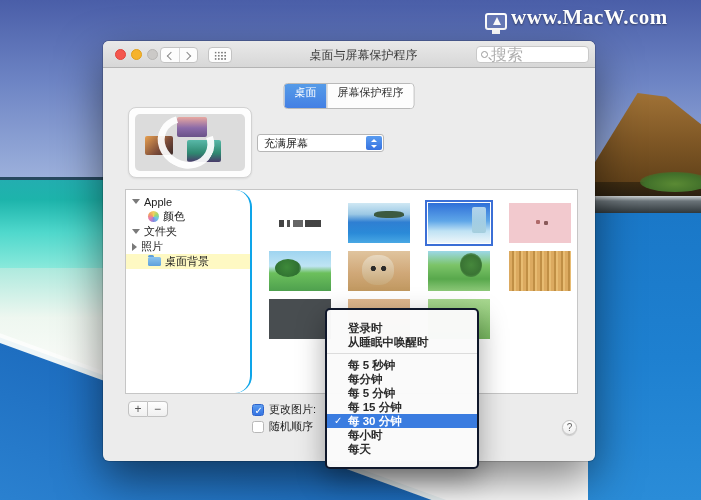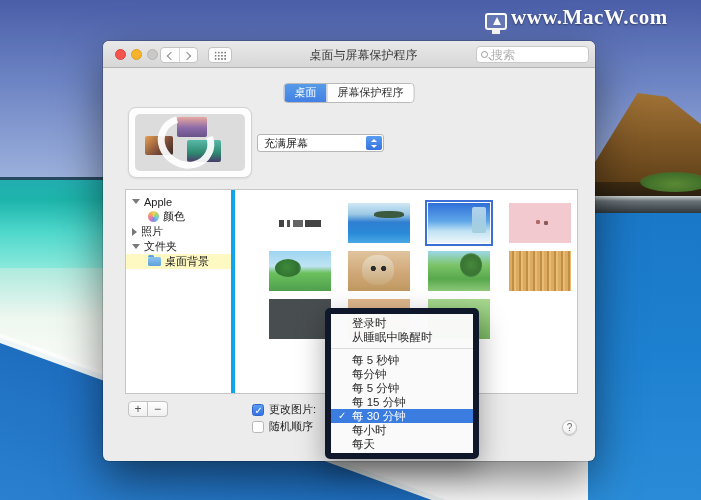--- a/index.html
+++ b/index.html
@@ -63,25 +63,25 @@
   .grid-btn { position:absolute; left:105px; top:6px; width:24px; height:16px; background:#fdfdfd;
               border:1px solid #c3c3c3; border-radius:4px; }
   .grid-glyph { position:absolute; left:5px; top:3px; width:13px; height:9px;
               background-image:radial-gradient(circle, #7c7c7c 1px, transparent 1.1px);
               background-size:3.2px 3.2px; }
   .win-title { position:absolute; left:9px; right:0; top:6px; text-align:center; font-size:12px; color:#3c3c3c;margin-left:20px; }
   .search { position:absolute; right:6px; top:5px; width:113px; height:17px; background:#fff;
             border:1px solid #c9c9c9; border-radius:4px; display:flex; align-items:center; padding:0 4px; gap:3px; }
   .mag { width:7px; height:7px; border:1.4px solid #9a9a9a; border-radius:50%; position:relative; flex:0 0 auto; }
   .mag::after { content:""; position:absolute; left:6px; top:6px; width:3.5px; height:1.4px; background:#9a9a9a; transform:rotate(45deg); }
-  .search input { border:none; outline:none; width:85px; font-size:12px; color:#444; background:transparent; }
+  .search input { border:none; outline:none; width:85px; font-size:16px; color:#444; background:transparent; }
   .search input::placeholder { color:#b0b0b0; }
 
   
-  .tabs { position:absolute; left:50%; transform:translateX(-50%); top:42px; display:flex; height:20px;
+  .tabs { position:absolute; left:50%; transform:translateX(-50%); top:42px; display:flex; height:26px;
           border:1px solid #b9b9b9; border-radius:4px; overflow:hidden; background:#ffffff; font-size:11px; }
   .tab { padding:0 10px; line-height:16px; color:#333; background:#fdfdfd; }
   .tab.selected { background:linear-gradient(180deg,#559be8 0%,#4480e4 100%); color:#fff; }
   .tab + .tab { border-left:1px solid #c4c4c4; }
 
   
   .preview-well { position:absolute; left:25px; top:66px; width:124px; height:71px; background:#fdfdfd;
                   border:1px solid #d2d2d2; border-radius:8px; box-shadow:0 1px 2px rgba(0,0,0,.08); }
   .preview-inner { position:absolute; left:6px; top:6px; right:6px; bottom:6px; background:#dcdcdc; border-radius:5px; }
   .pv-thumb { position:absolute; border-radius:2px; }
@@ -96,21 +96,21 @@
   .stepper { position:absolute; right:1px; top:1px; width:16px; height:14px; border-radius:2px;
              background:linear-gradient(180deg,#5a9cf0 0%,#3672e0 100%); }
   .stepper::before, .stepper::after { content:""; position:absolute; left:5px; width:0; height:0;
              border-left:3px solid transparent; border-right:3px solid transparent; }
   .stepper::before { top:2.5px; border-bottom:3.5px solid #fff; }
   .stepper::after { bottom:2.5px; border-top:3.5px solid #fff; }
 
   
   .panel { position:absolute; left:22px; top:148px; width:453px; height:205px; background:#fff;
            border:1px solid #c6c6c6; }
-  .sidebar { position:absolute; left:0; top:0; width:109px; height:100%; border-right:4px solid #0ea5e9; overflow:hidden; }
+  .sidebar { position:absolute; left:0; top:0; width:126px; height:100%; border-right:2px solid #0ea5e9; overflow:hidden;border-radius:17px; }
   .sb-row { position:relative; height:15px; display:flex; align-items:center; font-size:11px; color:#222; padding-left:6px; gap:4px; }
   .sb-row.indent { padding-left:22px; }
   .sb-row.selected { background:#fef9c3; }
   .sb-row:first-child { margin-top:4px; }
   .disc { width:0; height:0; flex:0 0 auto; }
   .disc.down { border-left:4px solid transparent; border-right:4px solid transparent; border-top:5px solid #7a7a7a; }
   .disc.right { border-top:4px solid transparent; border-bottom:4px solid transparent; border-left:5px solid #7a7a7a; }
   .folder-ic { width:13px; height:9px; background:linear-gradient(180deg,#8cc4ee 0%,#5ea0dc 100%);
                border-radius:1.5px; position:relative; flex:0 0 auto; }
   .folder-ic::before { content:""; position:absolute; left:0; top:-2px; width:6px; height:2px;
@@ -162,22 +162,22 @@
   .chk { width:12px; height:12px; border-radius:2.5px; border:1px solid #b8b8b8; background:#fff;
          position:relative; flex:0 0 auto; }
   .chk.checked { background:linear-gradient(180deg,#5a9cf0 0%,#3473e2 100%); border-color:#2e64cc; }
   .chk.checked .tick { position:absolute; left:1.5px; top:0; color:#fff; font-size:10px; line-height:12px; }
   .help-btn { position:absolute; left:459px; top:379px; width:15px; height:15px; border-radius:50%;
               background:linear-gradient(180deg,#fff,#efefef); border:1px solid #c2c2c2;
               box-shadow:0 1px 1px rgba(0,0,0,.15); font-size:10px; color:#666; text-align:center; line-height:14px; }
 
   
   .menu { position:absolute; left:325px; top:308px; width:154px; background:rgba(250,250,250,.98);
-          border:6px solid #0f172a; border-radius:5px; box-shadow:0 10px 28px rgba(0,0,0,.35);
-          padding:2px 0; z-index:10; }
+          border:2px solid #0f172a; border-radius:5px; box-shadow:0 10px 28px rgba(0,0,0,.35);
+          padding:11px 0; z-index:10;font-weight:bold; }
   .mi { height:14px; line-height:14px; font-size:11.5px; color:#2a2a2a; padding-left:21px; position:relative;
         white-space:nowrap; }
   .mi.selected { background:#3a7ce0; color:#fff; }
   .mi .check { position:absolute; left:7px; top:0; font-size:10px; }
   .msep { height:1px; background:#dcdcdc; margin:4px 0; }
 </style>
 </head>
 <body>
 
 <div class="stage">
@@ -247,26 +247,26 @@
       <div class="sidebar">
         <div class="sb-row">
           <span class="disc down"></span>
           <span>Apple</span>
         </div>
         <div class="sb-row indent">
           <span class="colors-ic"></span>
           <span>颜色</span>
         </div>
         <div class="sb-row">
+          <span class="disc down"></span>
+          <span>文件夹</span>
+        </div>
+        <div class="sb-row">
           <span class="disc right"></span>
           <span>照片</span>
-        </div>
-        <div class="sb-row">
-          <span class="disc down"></span>
-          <span>文件夹</span>
         </div>
         <div class="sb-row indent selected">
           <span class="folder-ic"></span>
           <span>桌面背景</span>
         </div>
       </div>
 
       <div class="thumb t-textlogos" style="left:143px; top:13px;"></div>
       <div class="thumb t-pool" style="left:222px; top:13px;"></div>
       <div class="thumb t-bluebeach selected" style="left:302px; top:13px;"></div>

